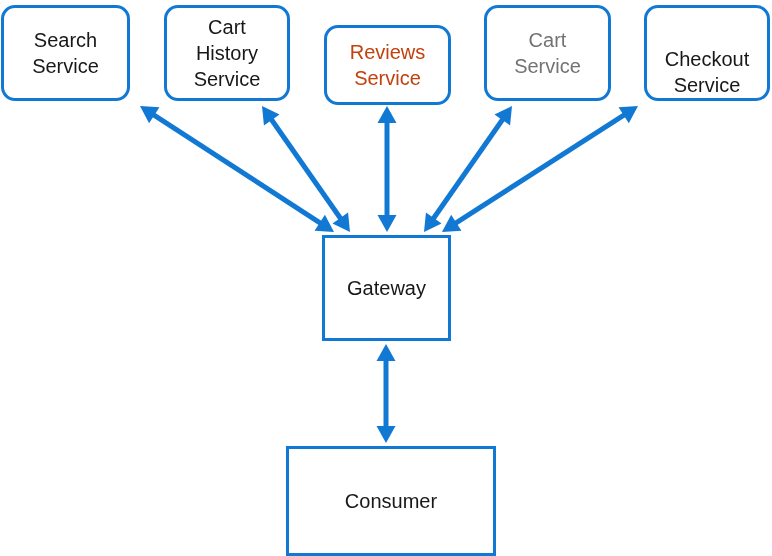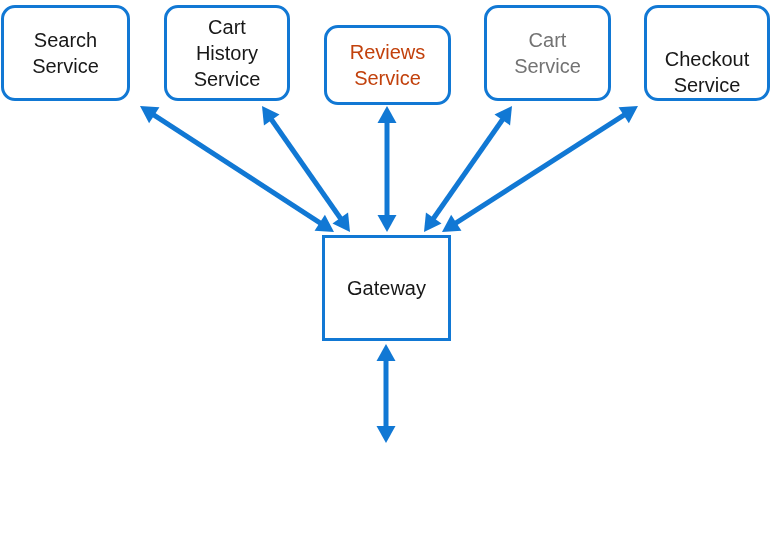--- a/index.html
+++ b/index.html
@@ -110,14 +110,17 @@
 
   <div class="node rounded" style="left: 644px; top: 5px; width: 126px; height: 96px; border-color: rgb(17, 120, 212); color: rgb(24, 24, 24); align-items: flex-end;">
     <span class="node-label">Checkout
 Service</span>
   </div>
 
   <div class="node square" style="left: 322px; top: 235px; width: 129px; height: 106px; border-color: rgb(17, 120, 212); color: rgb(24, 24, 24);">
     <span class="node-label">Gateway</span>
   </div>
 
+  <div class="node square" style="left: 286px; top: 446px; width: 210px; height: 110px; border-color: rgb(17, 120, 212); color: rgb(24, 24, 24);">
+    <span class="node-label">Consumer</span>
+  </div>
 
 </div>
 
 </body></html>

